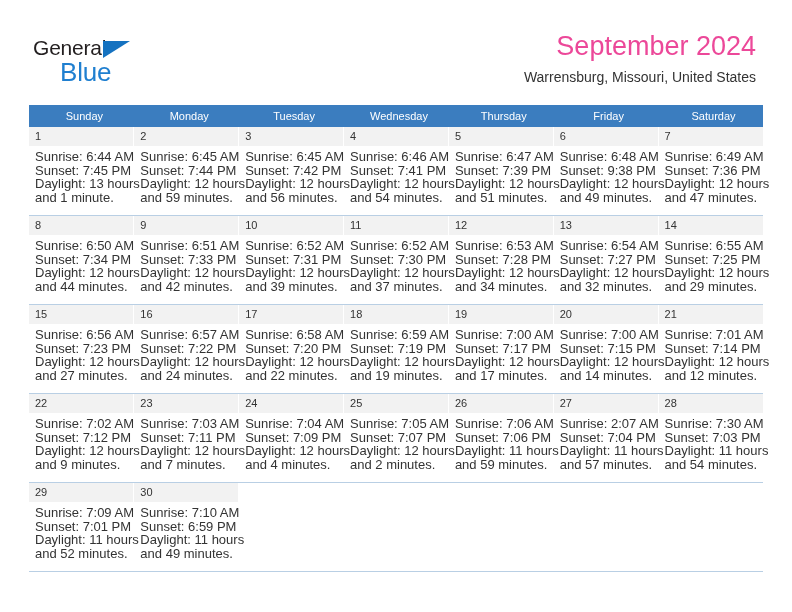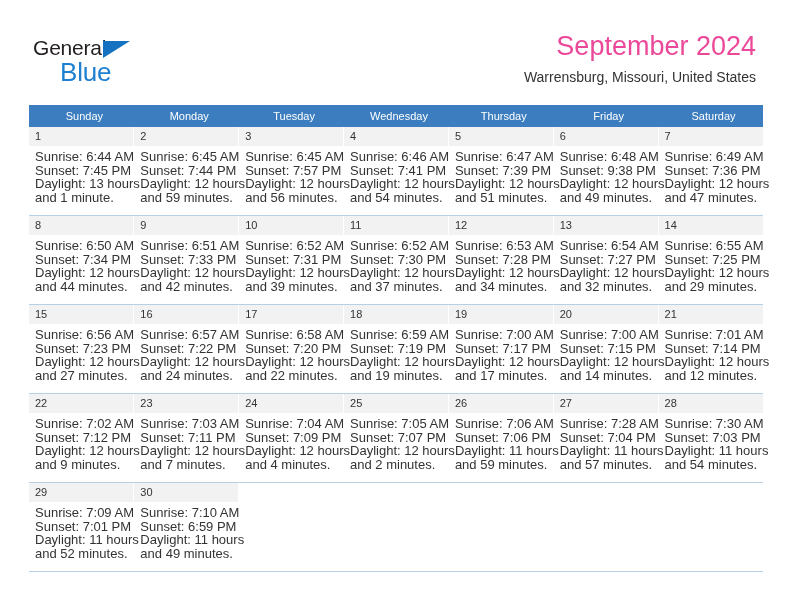--- a/index.html
+++ b/index.html
@@ -183,21 +183,21 @@
             <div>Sunrise: 6:45 AM</div>
             <div>Sunset: 7:44 PM</div>
             <div>Daylight: 12 hours</div>
             <div>and 59 minutes.</div>
           </div>
         </td>
         <td>
           <span class="daynum">3</span>
           <div class="lines">
             <div>Sunrise: 6:45 AM</div>
-            <div>Sunset: 7:57 PM</div>
+            <div>Sunset: 7:42 PM</div>
             <div>Daylight: 12 hours</div>
             <div>and 56 minutes.</div>
           </div>
         </td>
         <td>
           <span class="daynum">4</span>
           <div class="lines">
             <div>Sunrise: 6:46 AM</div>
             <div>Sunset: 7:41 PM</div>
             <div>Daylight: 12 hours</div>
@@ -407,21 +407,21 @@
           <div class="lines">
             <div>Sunrise: 7:06 AM</div>
             <div>Sunset: 7:06 PM</div>
             <div>Daylight: 11 hours</div>
             <div>and 59 minutes.</div>
           </div>
         </td>
         <td>
           <span class="daynum">27</span>
           <div class="lines">
-            <div>Sunrise: 7:28 AM</div>
+            <div>Sunrise: 2:07 AM</div>
             <div>Sunset: 7:04 PM</div>
             <div>Daylight: 11 hours</div>
             <div>and 57 minutes.</div>
           </div>
         </td>
         <td>
           <span class="daynum">28</span>
           <div class="lines">
             <div>Sunrise: 7:30 AM</div>
             <div>Sunset: 7:03 PM</div>

